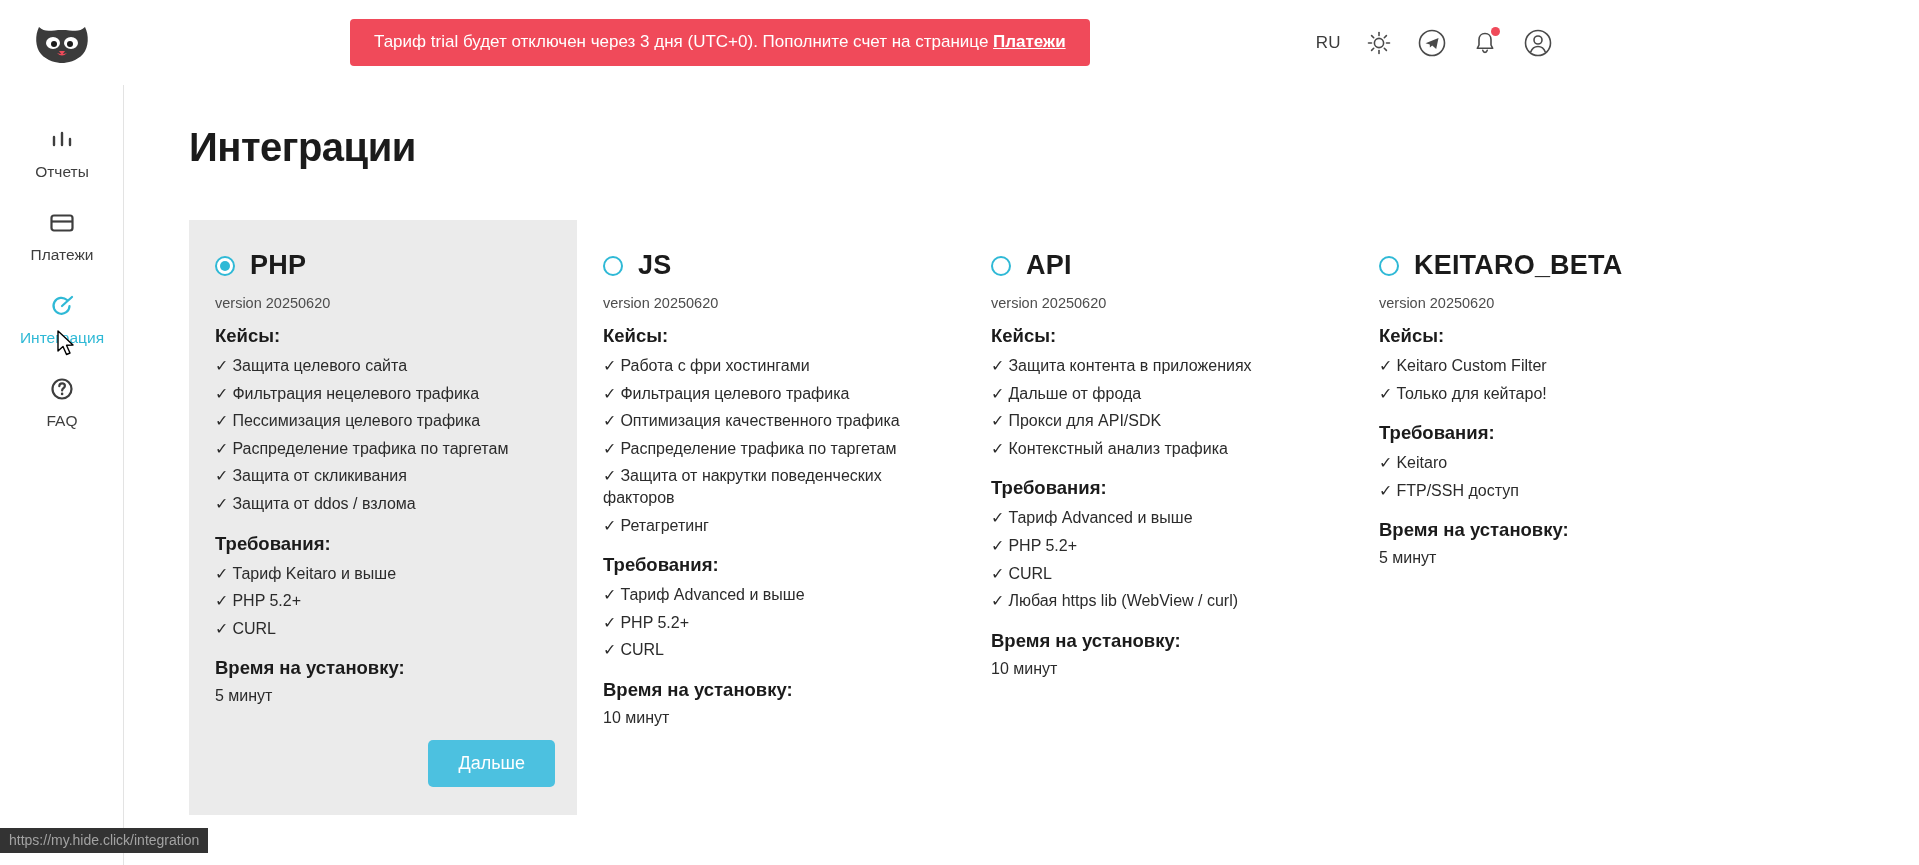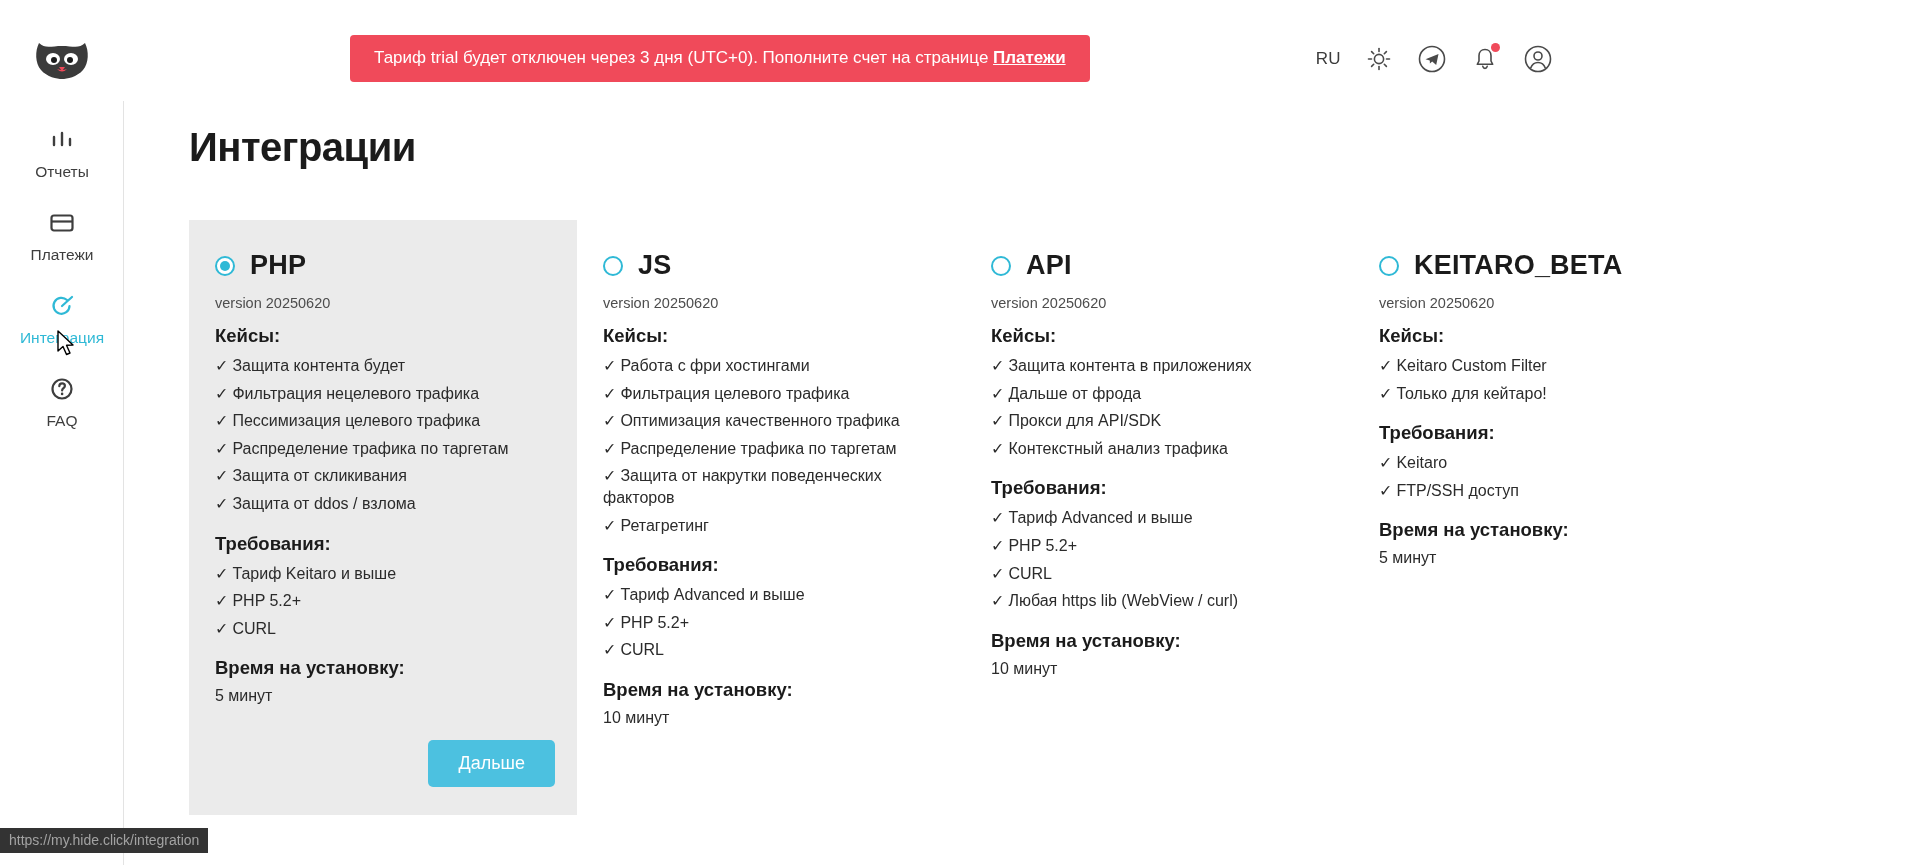--- a/index.html
+++ b/index.html
@@ -8,21 +8,21 @@
     width: 1919px; height: 865px;
     overflow: hidden;
     background: #ffffff;
     font-family: "Liberation Sans", sans-serif;
     color: #1b1b1b;
   }
 
   
   .topbar {
     position: absolute;
-    top: 16px; left: 0;
+    top: 0; left: 0;
     width: 1591px; height: 85px;
     background: #ffffff;
     display: flex;
     align-items: center;
     z-index: 5;
   }
   .logo-cell {
     width: 124px;
     height: 85px;
     display: flex;
@@ -341,21 +341,21 @@
   <div class="cards">
 
     <div class="card selected">
       <div class="card-head">
         <span class="radio checked"></span>
         <span class="card-title">PHP</span>
       </div>
       <div class="version">version 20250620</div>
 
       <div class="sect-title first">Кейсы:</div>
-      <div class="item"><span class="check">✓</span><span>Защита контента будет</span></div>
+      <div class="item"><span class="check">✓</span><span>Защита целевого сайта</span></div>
       <div class="item"><span class="check">✓</span><span>Фильтрация нецелевого трафика</span></div>
       <div class="item"><span class="check">✓</span><span>Пессимизация целевого трафика</span></div>
       <div class="item"><span class="check">✓</span><span>Распределение трафика по таргетам</span></div>
       <div class="item"><span class="check">✓</span><span>Защита от скликивания</span></div>
       <div class="item"><span class="check">✓</span><span>Защита от ddos / взлома</span></div>
 
       <div class="sect-title">Требования:</div>
       <div class="item"><span class="check">✓</span><span>Тариф Keitaro и выше</span></div>
       <div class="item"><span class="check">✓</span><span>PHP 5.2+</span></div>
       <div class="item"><span class="check">✓</span><span>CURL</span></div>

